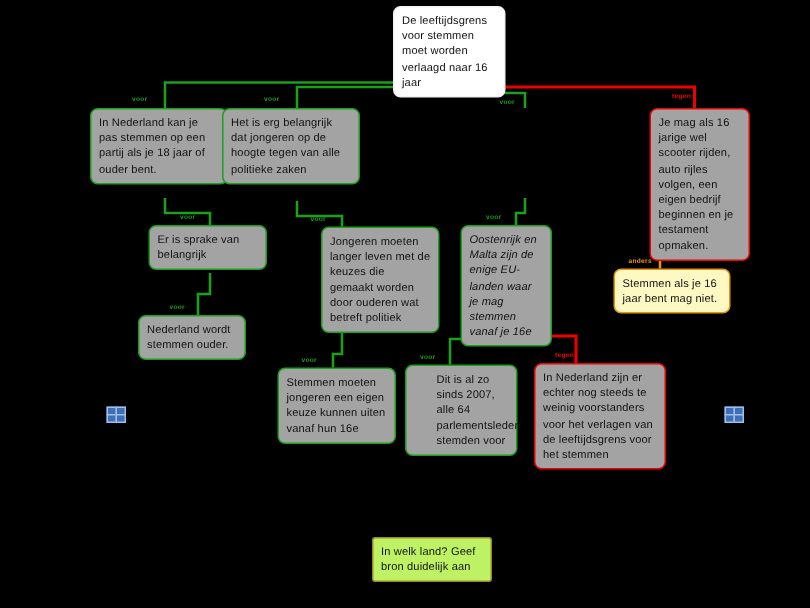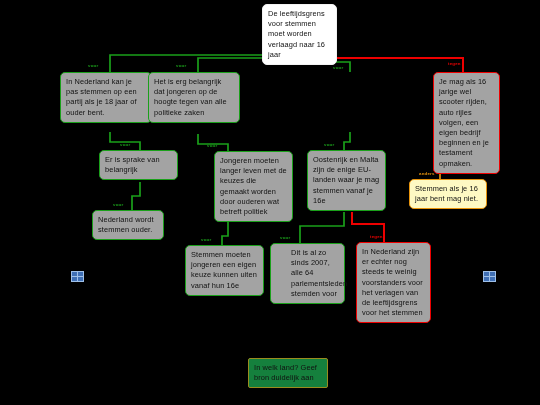--- a/index.html
+++ b/index.html
@@ -10,21 +10,21 @@
 
   .node{position:absolute;box-sizing:border-box;background:#a3a3a3;
         border-radius:5px;padding:4px 5px;font-size:7.4px;line-height:10.2px;
         color:#111;letter-spacing:.1px;}
   .node .txt{display:block;}
 
   .n-root{border:1.6px solid #f2f2f2;background:#fff;}
   .n-pro{border:1.6px solid #1aa01a;}
   .n-con{border:1.6px solid #ee0000;}
   .n-note{border:1.6px solid #e8940c;background:#fef9c3;}
-  .n-sticky{border:1.4px solid #9a8c1e;background:#15803d;color:#111;border-radius:2px;}
+  .n-sticky{border:1.4px solid #9a8c1e;background:#bef264;color:#111;border-radius:2px;}
 
   .elabel{position:absolute;font-size:4.4px;font-weight:bold;letter-spacing:.2px;
           line-height:5px;white-space:nowrap;}
   .l-pro{color:#1aa01a;}
   .l-con{color:#ee0000;}
   .l-note{color:#e8940c;}
 
   .micro-icon{position:absolute;width:12px;height:10px;}
   .micro-icon .cell{position:absolute;background:#3f6fb5;border:.5px solid #9fc0e8;}
 </style>
@@ -97,31 +97,31 @@
   <div class="node n-pro" style="left:185px;top:151px;width:79px;margin-left:29px;">
     <span class="txt">Jongeren moeten langer leven met de keuzes die gemaakt worden door ouderen wat betreft politiek</span>
   </div>
 
   <div class="elabel l-pro" style="left:201px;top:237px;">voor</div>
   <div class="node n-pro" style="left:185px;top:245px;width:79px;">
     <span class="txt">Stemmen moeten jongeren een eigen keuze kunnen uiten vanaf hun 16e</span>
   </div>
 
   <div class="elabel l-pro" style="left:324px;top:142px;">voor</div>
-  <div class="node n-pro" style="left:307px;top:150px;width:79px;">
+  <div class="node n-pro" style="left:307px;top:150px;width:61px;font-style:italic;">
     <span class="txt">Oostenrijk en Malta zijn de enige EU-landen waar je mag stemmen vanaf je 16e</span>
   </div>
 
   <div class="elabel l-pro" style="left:280px;top:235px;">voor</div>
   <div class="node n-pro" style="left:270px;top:243px;width:75px;padding-left:20px;">
     <span class="txt">Dit is al zo sinds 2007, alle 64 parlementsleden stemden voor</span>
   </div>
 
   <div class="elabel l-con" style="left:370px;top:234px;">tegen</div>
-  <div class="node n-con" style="left:356px;top:242px;width:75px;">
+  <div class="node n-con" style="left:356px;top:242px;width:88px;">
     <span class="txt">In Nederland zijn er echter nog steeds te weinig voorstanders voor het verlagen van de leeftijdsgrens voor het stemmen</span>
   </div>
 
   <div class="elabel l-note" style="left:419px;top:171px;">anders</div>
   <div class="node n-note" style="left:409px;top:179px;width:78px;">
     <span class="txt">Stemmen als je 16 jaar bent mag niet.</span>
   </div>
 
   <div class="node n-sticky" style="left:248px;top:358px;width:80px;">
     <span class="txt">In welk land? Geef bron duidelijk aan</span>

